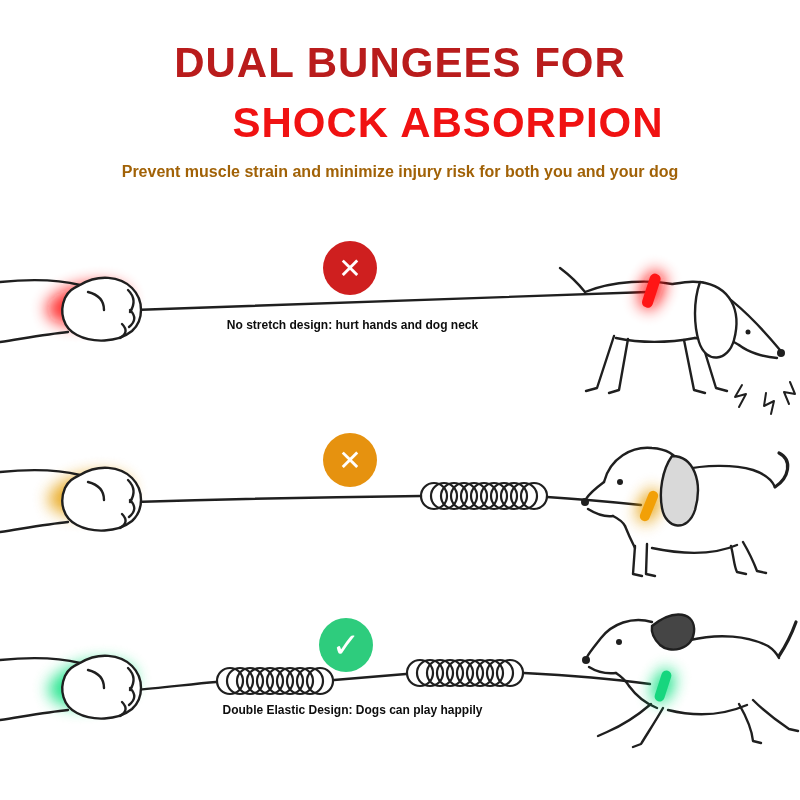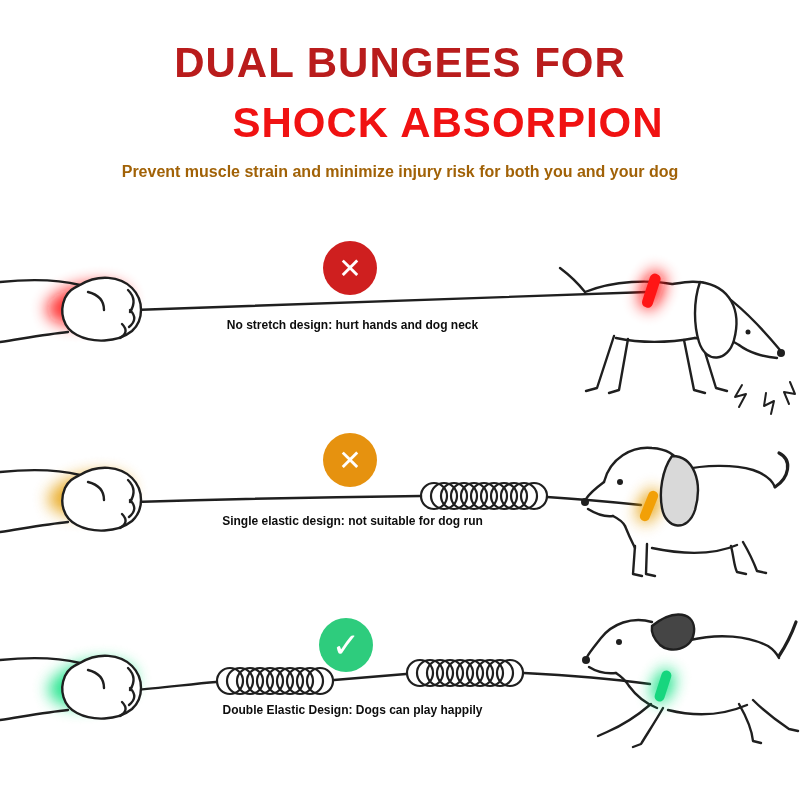--- a/index.html
+++ b/index.html
@@ -163,21 +163,20 @@
       <path class="art" d="M731,116 C734,128 734,136 737,142 L746,144"></path>
       <ellipse cx="649" cy="76" rx="10" ry="18" transform="rotate(25 649 76)" filter="url(#glowB)" opacity="0.9" fill="#e59c00"></ellipse>
       <rect x="644" y="60" width="10" height="32" rx="5" transform="rotate(22 649 76)" fill="#f2a007"></rect>
       <path class="ear" d="M672,26 C694,26 703,52 695,80 C688,102 666,100 662,78 C659,62 662,40 672,26 Z"></path>
     </g>
   </svg>
 
   <div id="badge2" class="badge" style="background-color: rgb(230, 146, 15);">
     <span>✕</span>
   </div>
-  <div id="cap2" class="caption">Single elastic design: not suitable for dog run</div>
 
   <svg id="row3-svg" class="row-svg" viewBox="0 0 800 200">
     <defs>
       <filter id="glowC" x="-120%" y="-120%" width="340%" height="340%">
         <feGaussianBlur stdDeviation="8"></feGaussianBlur>
       </filter>
     </defs>
 
     <ellipse cx="92" cy="84" rx="44" ry="22" transform="rotate(-10 92 84)" filter="url(#glowC)" opacity="0.85" fill="#00e07a"></ellipse>
 

